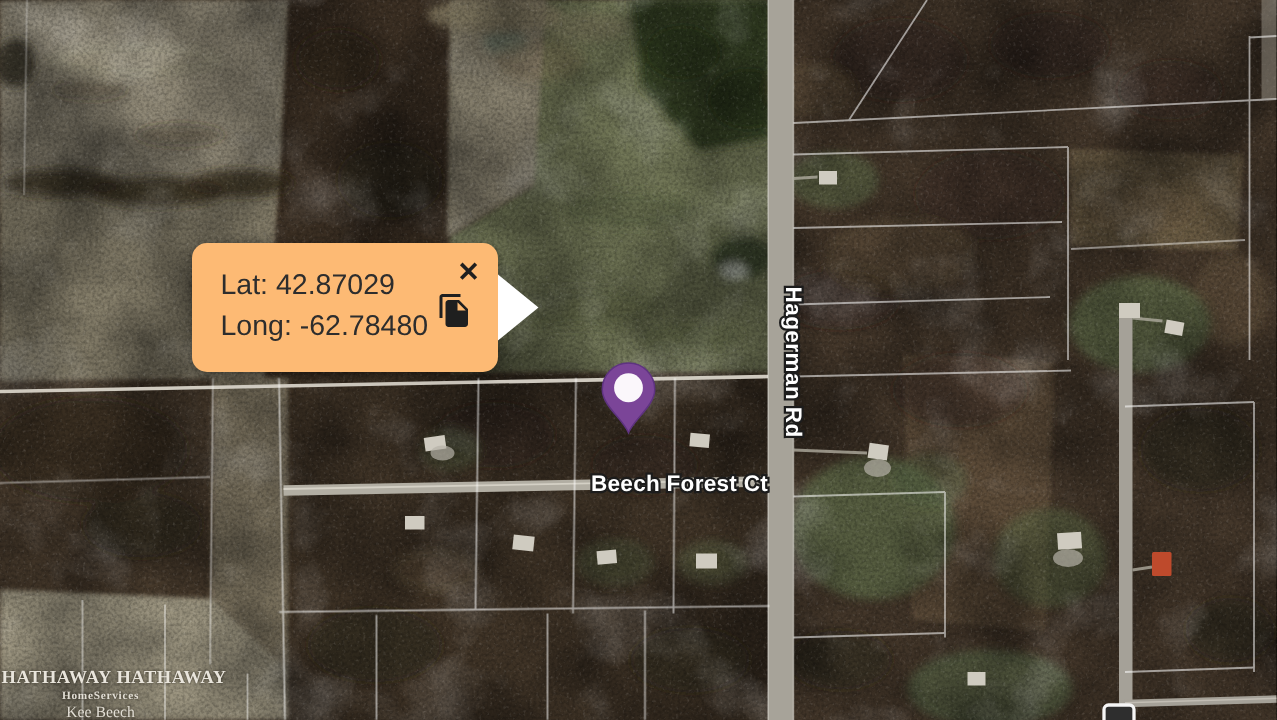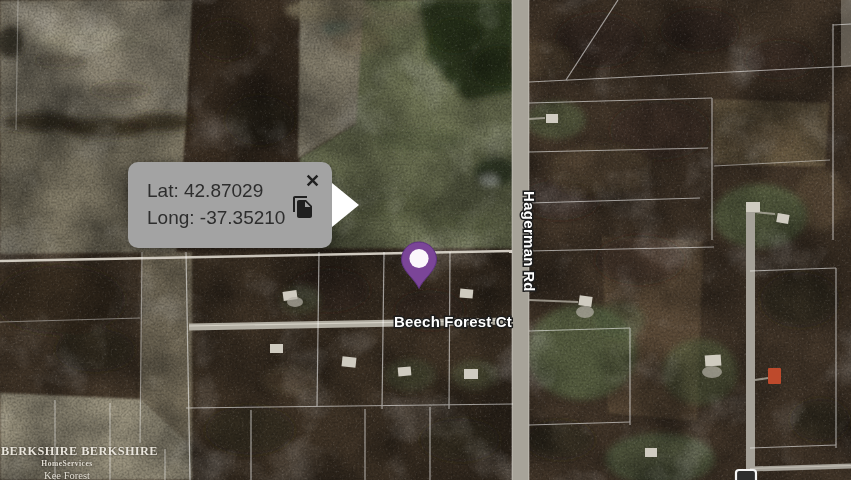--- a/index.html
+++ b/index.html
@@ -5,21 +5,21 @@
   html,body{margin:0;padding:0;background:#000;}
   .viewport{
     position:relative;width:851px;height:480px;overflow:hidden;
     font-family:"Liberation Sans",sans-serif;background:#46392B;
   }
   .viewport svg{position:absolute;left:0;top:0;}
 
   
   .tooltip{
     position:absolute;left:128px;top:162px;width:204px;height:86px;
-    background:#a3a3a3;border-radius:10px;box-shadow:0 2px 8px rgba(0,0,0,.38);
+    background:#fdba74;border-radius:10px;box-shadow:0 2px 8px rgba(0,0,0,.38);
     z-index:6;
   }
   .tt-arrow{
     position:absolute;left:100%;top:50%;margin-top:-22px;width:0;height:0;
     border-top:22px solid transparent;border-bottom:22px solid transparent;
     border-left:27px solid #fff;
   }
   .tt-line{
     position:absolute;left:19px;color:#2d2d2d;font-size:19px;line-height:27px;
     white-space:nowrap;letter-spacing:0;
@@ -243,28 +243,28 @@
 
     <g>
       <path d="M419 288.5 C415 279 401.5 270.5 401.5 259.5 a17.5 17.5 0 1 1 35 0 c0 11 -13.5 19.5 -17.5 29 z" stroke="#5E3380" stroke-width="1" fill="#7B4598"></path>
       <circle cx="419" cy="258.5" r="9.6" fill="#FBF7FB"></circle>
     </g>
   </svg>
 
   <div class="tooltip">
     <div class="tt-arrow"></div>
     <div class="tt-line tt-lat">Lat: 42.87029</div>
-    <div class="tt-line tt-long">Long: -37.35210</div>
+    <div class="tt-line tt-long">Long: -62.78480</div>
     <button class="tt-close">✕</button>
     <button class="tt-copy">
       <svg width="24" height="24" viewBox="0 0 24 24">
         <path fill="#1F1F1F" d="M16 1H4c-1.1 0-2 .9-2 2v14h2V3h12V1zm-1 4 6 6v10c0 1.1-.9 2-2 2H7.99C6.89 23 6 22.1 6 21l.01-14c0-1.1.89-2 1.99-2h7zm-1 7h5.5L14 6.5V12z"></path>
       </svg>
     </button>
   </div>
 
   <div class="watermark">
-    <div class="wm-brand">BERKSHIRE BERKSHIRE</div>
+    <div class="wm-brand">HATHAWAY HATHAWAY</div>
     <div class="wm-division">HomeServices</div>
-    <div class="wm-agency">Kee Forest</div>
+    <div class="wm-agency">Kee Beech</div>
   </div>
 
 </div>
 
 </body></html>

